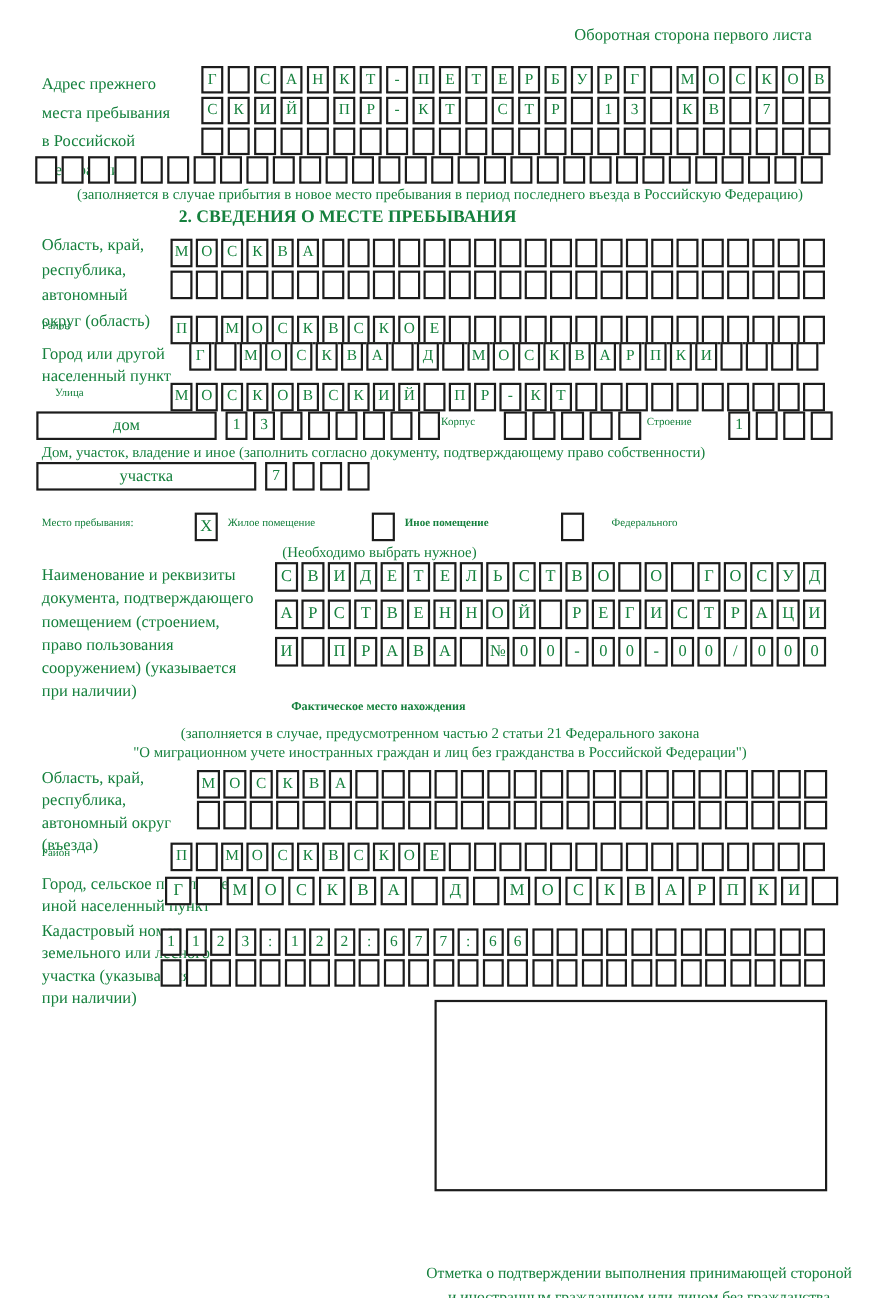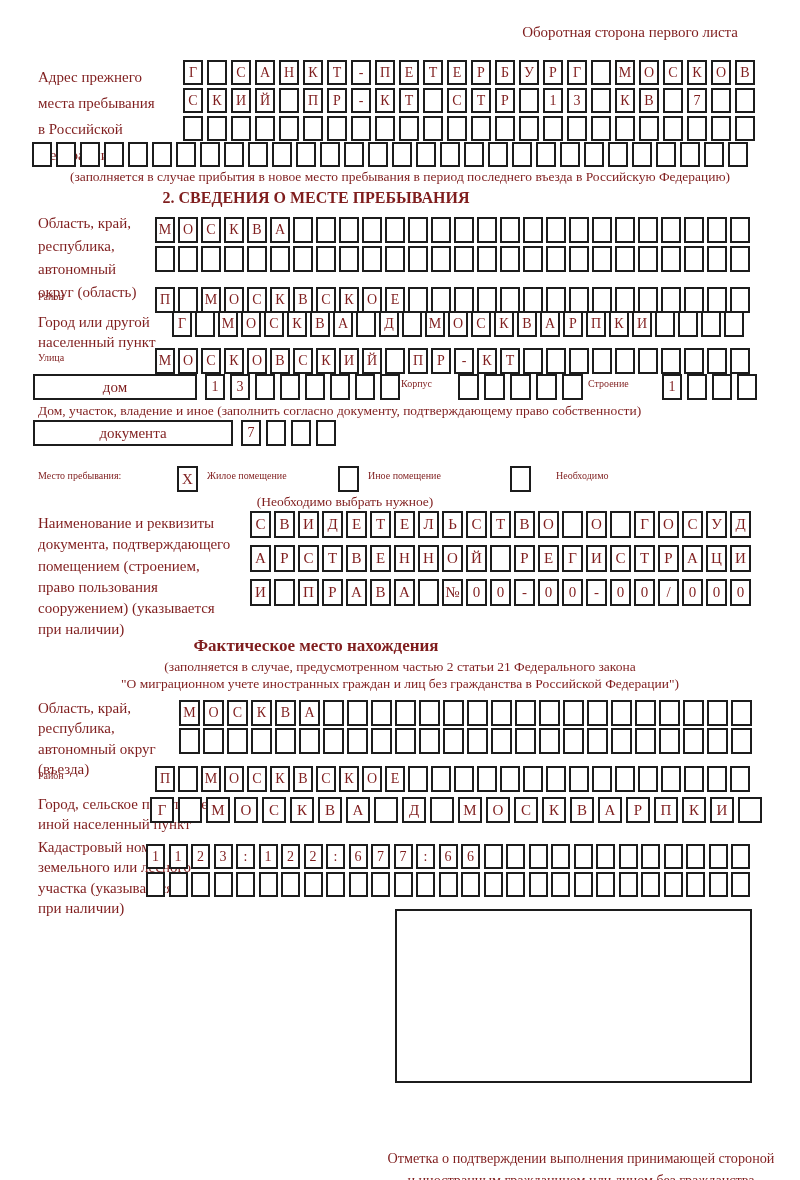--- a/index.html
+++ b/index.html
@@ -1,18 +1,18 @@
 <!DOCTYPE html>
 <html><head>
 <meta charset="utf-8">
 <style>
   html,body{margin:0;padding:0;background:#fff;}
   .page{
     position:relative;width:800px;height:1180px;background:#fff;
-    font-family:"Liberation Serif","DejaVu Serif",serif;color:#7f1d1d;
+    font-family:"Liberation Serif","DejaVu Serif",serif;color:#15803d;
     overflow:hidden;
   }
   .note-right{position:absolute;top:24px;right:62px;font-size:15px;}
   .lbl{position:absolute;font-size:15px;line-height:22px;}
   .lbl div{white-space:nowrap;}
   .grid{position:absolute;display:flex;}
   .grid .cell{
     flex:none;box-sizing:border-box;
     width:var(--cw,20px);height:var(--ch,25px);margin-right:var(--gap,3px);
     border:2px solid #1c1c1c;background:#fff;
@@ -281,21 +281,21 @@
       <div class="cell">Р</div>
       <div class="cell">П</div>
       <div class="cell">К</div>
       <div class="cell">И</div>
       <div class="cell"></div>
       <div class="cell"></div>
       <div class="cell"></div>
       <div class="cell"></div>
     </div>
 
-  <div class="inline-lbl" style="left:38px;top:352px;">Улица</div>
+  <div class="inline-lbl" style="left:50px;top:352px;">Улица</div>
   <div class="grid" style="left:155px;top:348px;--cw:20px;--ch:26px;--gap:3px;">
       <div class="cell">М</div>
       <div class="cell">О</div>
       <div class="cell">С</div>
       <div class="cell">К</div>
       <div class="cell">О</div>
       <div class="cell">В</div>
       <div class="cell">С</div>
       <div class="cell">К</div>
       <div class="cell">И</div>
@@ -339,35 +339,35 @@
     </div>
   <div class="inline-lbl" style="left:588px;top:378px;">Строение</div>
   <div class="grid" style="left:662px;top:374px;--cw:20px;--ch:26px;--gap:5px;">
       <div class="cell">1</div>
       <div class="cell"></div>
       <div class="cell"></div>
       <div class="cell"></div>
     </div>
   <div class="caption" style="left:38px;top:403px;">Дом, участок, владение и иное (заполнить согласно документу, подтверждающему право собственности)</div>
 
-  <div class="bigfield" style="left:33px;top:420px;width:200px;height:26px;">документа</div>
+  <div class="bigfield" style="left:33px;top:420px;width:200px;height:26px;">участка</div>
   <div class="grid" style="left:241px;top:420px;--cw:20px;--ch:26px;--gap:5px;">
       <div class="cell">7</div>
       <div class="cell"></div>
       <div class="cell"></div>
       <div class="cell"></div>
     </div>
 
   <div class="inline-lbl" style="left:38px;top:470px;">Место пребывания:</div>
   <div class="cbox" style="left:177px;top:466px;">X</div>
   <div class="inline-lbl" style="left:207px;top:470px;">Жилое помещение</div>
   <div class="cbox" style="left:338px;top:466px;"></div>
-  <div class="inline-lbl" style="left:368px;top:470px;">Иное помещение</div>
+  <div class="inline-lbl" style="left:368px;top:470px;font-weight:bold;">Иное помещение</div>
   <div class="cbox" style="left:510px;top:466px;"></div>
-  <div class="inline-lbl" style="left:556px;top:470px;">Необходимо</div>
+  <div class="inline-lbl" style="left:556px;top:470px;">Федерального</div>
   <div class="caption" style="left:195px;top:494px;width:300px;text-align:center;">(Необходимо выбрать нужное)</div>
 
   <div class="lbl" style="left:38px;top:513px;line-height:21.3px;">
     <div>Наименование и реквизиты</div>
     <div>документа, подтверждающего</div>
     <div>помещением (строением,</div>
     <div>право пользования</div>
     <div>сооружением) (указывается</div>
     <div>при наличии)</div>
   </div>
@@ -434,21 +434,21 @@
       <div class="cell">0</div>
       <div class="cell">-</div>
       <div class="cell">0</div>
       <div class="cell">0</div>
       <div class="cell">/</div>
       <div class="cell">0</div>
       <div class="cell">0</div>
       <div class="cell">0</div>
     </div>
 
-  <div class="title" style="top:636px;font-size:17px;">Фактическое место нахождения</div>
+  <div class="title" style="top:636px;font-size:11px;padding-left:28px;">Фактическое место нахождения</div>
   <div class="caption center" style="top:659px;font-size:13.5px;">(заполняется в случае, предусмотренном частью 2 статьи 21 Федерального закона</div>
   <div class="caption center" style="top:676px;font-size:13.5px;">"О миграционном учете иностранных граждан и лиц без гражданства в Российской Федерации")</div>
 
   <div class="lbl" style="left:38px;top:698px;line-height:20.3px;">
     <div>Область, край,</div>
     <div>республика,</div>
     <div>автономный округ</div>
     <div>(въезда)</div>
   </div>
   <div class="grid" style="left:179px;top:700px;--cw:21px;--ch:26px;--gap:3px;">

